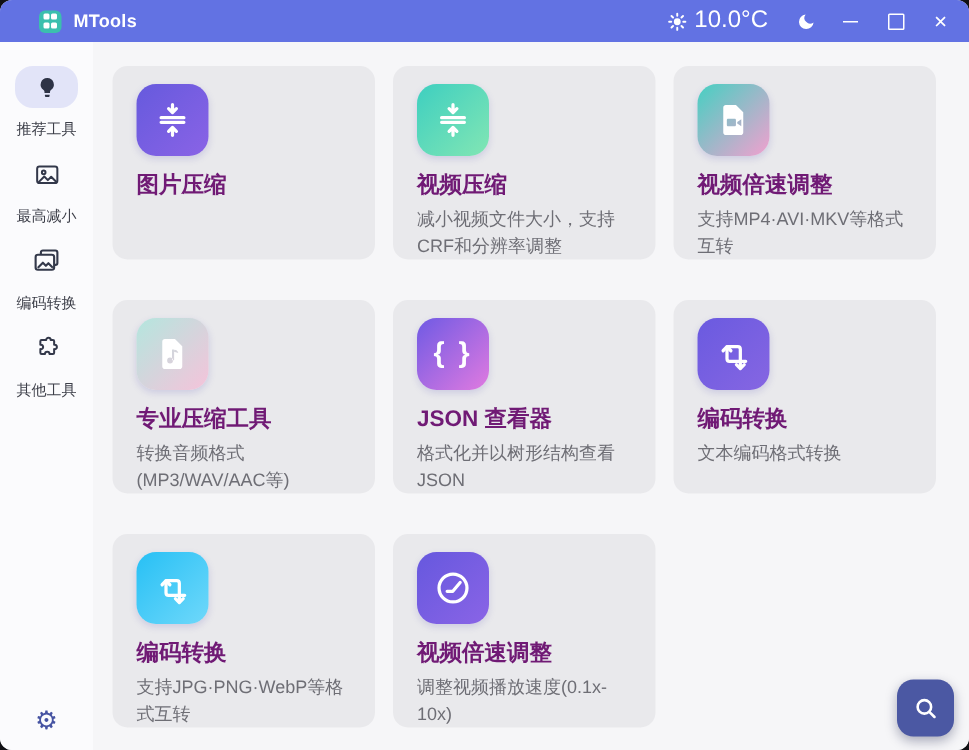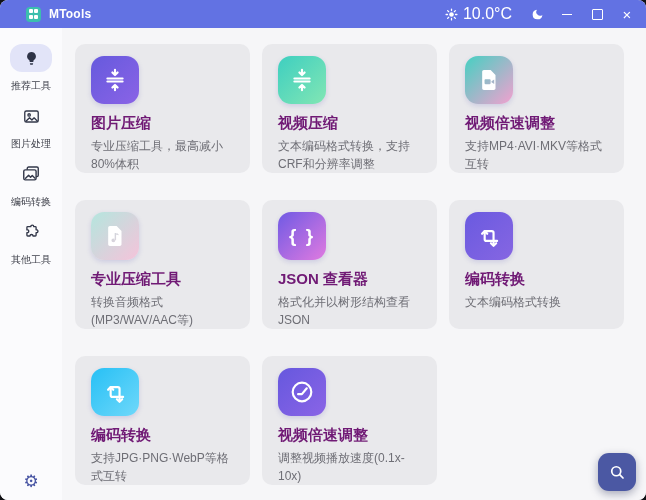--- a/index.html
+++ b/index.html
@@ -153,21 +153,21 @@
       </div>
 
       <div class="nav-item">
         <div class="nav-icon-wrap">
           <svg width="19" height="19" viewBox="0 0 24 24" fill="none" stroke="#33384a" stroke-width="1.7" stroke-linecap="round" stroke-linejoin="round">
             <rect x="3.5" y="5" width="17" height="14" rx="2"></rect>
             <circle cx="9" cy="10" r="1.5"></circle>
             <path d="M5 18l4.5-4.5 3 3 2.8-2.8 4.2 4.2"></path>
           </svg>
         </div>
-        <div class="nav-label">图片处理</div>
+        <div class="nav-label">最高减小</div>
       </div>
 
       <div class="nav-item">
         <div class="nav-icon-wrap">
           <svg width="20" height="20" viewBox="0 0 24 24" fill="none" stroke="#33384a" stroke-width="1.7" stroke-linecap="round" stroke-linejoin="round">
             <path d="M7.5 6.5V5.2c0-.9.7-1.6 1.6-1.6h10c.9 0 1.6.7 1.6 1.6v8.3c0 .9-.7 1.6-1.6 1.6h-1"></path>
             <rect x="3.3" y="7" width="14.8" height="12" rx="1.8" fill="#fbfbfd"></rect>
             <path d="M5.5 17l3.6-3.6 2.4 2.4 2-2 3 3"></path>
           </svg>
         </div>
@@ -193,33 +193,32 @@
 
         <div class="card">
           <div class="tool-icon" style="background: linear-gradient(135deg, rgb(102, 90, 221), rgb(138, 99, 230));">
             <svg width="26" height="26" viewBox="0 0 24 24" fill="none" stroke="#fff" stroke-width="2" stroke-linecap="round" stroke-linejoin="round">
               <path d="M12 2.6v4.6M9.6 5 12 7.4 14.4 5"></path>
                 <path d="M5 10.6h14M5 13.4h14"></path>
                 <path d="M12 21.4v-4.6M9.6 19 12 16.6 14.4 19"></path>
             </svg>
           </div>
           <div class="card-title">图片压缩</div>
-          <div class="card-desc">专业压缩工具，最高减小80%体积</div>
         </div>
 
         <div class="card">
           <div class="tool-icon" style="background: linear-gradient(135deg, rgb(62, 207, 192), rgb(130, 230, 180));">
             <svg width="26" height="26" viewBox="0 0 24 24" fill="none" stroke="#fff" stroke-width="2" stroke-linecap="round" stroke-linejoin="round">
               <path d="M12 2.6v4.6M9.6 5 12 7.4 14.4 5"></path>
                 <path d="M5 10.6h14M5 13.4h14"></path>
                 <path d="M12 21.4v-4.6M9.6 19 12 16.6 14.4 19"></path>
             </svg>
           </div>
           <div class="card-title">视频压缩</div>
-          <div class="card-desc">文本编码格式转换，支持CRF和分辨率调整</div>
+          <div class="card-desc">减小视频文件大小，支持CRF和分辨率调整</div>
         </div>
 
         <div class="card">
           <div class="tool-icon" style="background: linear-gradient(135deg, rgb(69, 208, 194), rgb(242, 160, 207));">
             <svg width="26" height="26" viewBox="0 0 24 24">
               <path fill="#fff" fill-rule="evenodd" d="M7.3 2.8h6.2l4.5 4.5v12.4c0 .9-.7 1.6-1.6 1.6H7.3c-.9 0-1.6-.7-1.6-1.6V4.4c0-.9.7-1.6 1.6-1.6z
                 M8.7 11.3h4c.4 0 .8.3.8.8v3c0 .4-.4.8-.8.8h-4c-.4 0-.8-.4-.8-.8v-3c0-.5.4-.8.8-.8z
                 M14.3 13.2l2.5-1.7v4.3l-2.5-1.7z"></path>
             </svg>
           </div>

